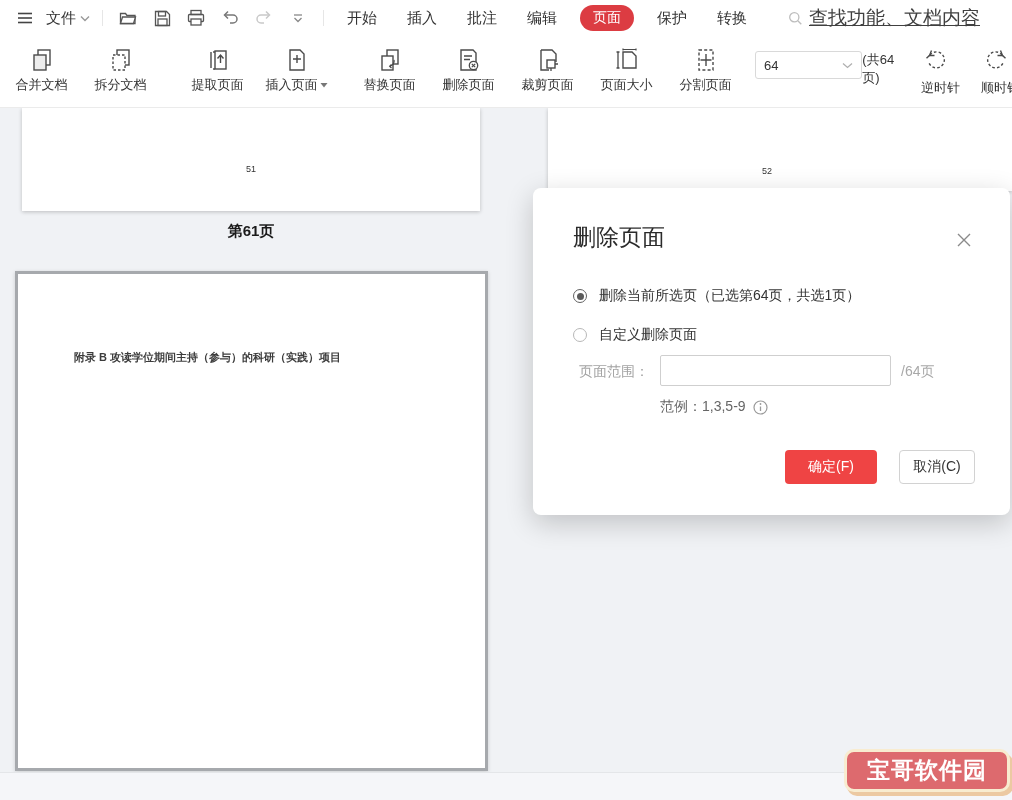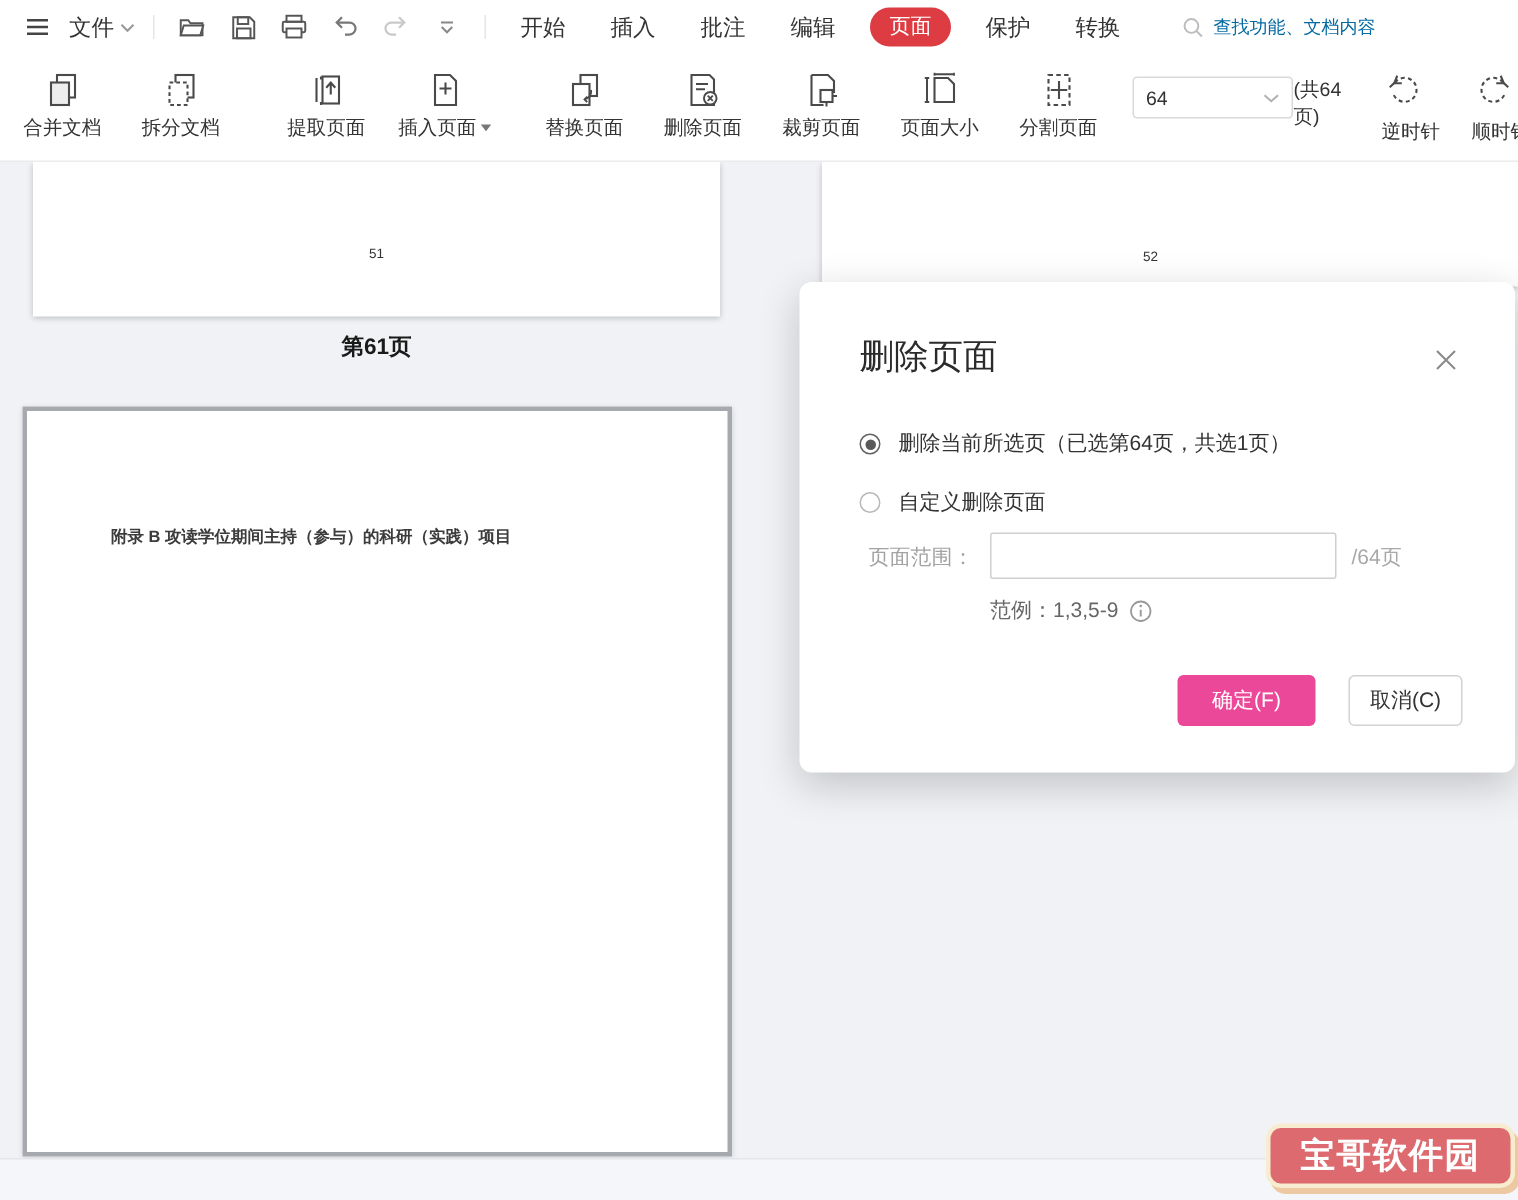--- a/index.html
+++ b/index.html
@@ -7,21 +7,21 @@
   body { font-family:"Liberation Sans","DejaVu Sans",sans-serif; background:#fff; }
   #app { position:relative; width:1012px; height:800px; overflow:hidden; background:#fff; }
 
   
   .menubar { display:flex; align-items:center; height:36px; background:#fff; padding:0 8px; font-size:15px; color:#333; }
   .mb-icon { display:flex; align-items:center; justify-content:center; width:24px; height:24px; margin:0 5px; cursor:pointer; }
   .mb-file { display:flex; align-items:center; gap:4px; margin:0 4px; cursor:pointer; }
   .mb-divider { width:1px; height:16px; background:#e6e6e6; margin:0 8px; }
   .menu-item { margin:0 15px; cursor:pointer; white-space:nowrap; }
   .menu-item.active { background:#dc3c42; color:#fff; border-radius:14px; padding:4px 13px; margin:0 8px; font-size:14px; }
-  .searchbox { display:flex; align-items:center; gap:6px; margin-left:26px; color:#0369a1; font-size:12px; cursor:text; }
+  .searchbox { display:flex; align-items:center; gap:6px; margin-left:26px; color:#404040; font-size:19px; cursor:text;text-decoration:underline; }
 
   
   .toolbar { display:flex; align-items:flex-start; height:72px; padding:7px 2px 0 2px; background:#fff; border-bottom:1px solid #ebebeb; }
   .tb-btn { display:flex; flex-direction:column; align-items:center; width:79px; cursor:pointer; flex:0 0 auto; }
   .tb-icon { height:33px; display:flex; align-items:center; justify-content:center; }
   .tb-label { font-size:13px; color:#333; white-space:nowrap; display:flex; align-items:center; gap:2px; }
   .tb-gap { width:18px; flex:0 0 auto; }
   .pagesel { display:flex; flex-direction:row; align-items:center; width:148px; flex:0 0 auto; margin-left:10px; }
   .pagesel-box { display:flex; align-items:center; justify-content:space-between; width:126px; height:28px; border:1px solid #d9d9d9; border-radius:3px; padding:0 8px; font-size:13px; color:#333; cursor:pointer; background:#fff; }
   .pagesel-total { margin-top:8px; font-size:13px; color:#333; }
@@ -50,21 +50,21 @@
   .radio-row.r1 { top:99px; }
   .radio-row.r2 { top:138px; }
   .radio { width:14px; height:14px; border-radius:50%; border:1px solid #626262; display:flex; align-items:center; justify-content:center; flex:0 0 auto; }
   .radio.sel::after { content:""; width:7px; height:7px; border-radius:50%; background:#5a5a5a; }
   .radio.unsel { border-color:#b8b8b8; }
   .range-label { position:absolute; left:46px; top:175px; font-size:14px; color:#a3a3a3; }
   .range-input { position:absolute; left:127px; top:167px; width:231px; height:31px; border:1px solid #cfcfcf; border-radius:2px; background:#fff; font-size:14px; padding:0 8px; color:#333; outline:none; }
   .range-suffix { position:absolute; left:368px; top:175px; font-size:14px; color:#a8a8a8; }
   .example-row { position:absolute; left:127px; top:210px; display:flex; align-items:center; gap:7px; font-size:14px; color:#666; }
   .dlg-btn { position:absolute; top:262px; height:34px; border-radius:4px; font-size:14px; display:flex; align-items:center; justify-content:center; cursor:pointer; font-family:inherit; }
-  .btn-ok { right:133px; width:92px; background:#ec4899; color:#fff; border:none; }
+  .btn-ok { right:133px; width:92px; background:#ef4444; color:#fff; border:none; }
   .btn-cancel { right:35px; width:76px; background:#fff; color:#333; border:1px solid #d2d2d2; }
 
   
   .watermark { position:absolute; right:2px; bottom:8px; z-index:20; background:#dd6a6e; border:3px solid #f8ecd0; border-radius:10px; box-shadow:3px 4px 0 #ecc9a2; padding:3px 20px; color:#fff; font-size:23px; font-weight:bold; letter-spacing:1px; white-space:nowrap; }
 
   svg { display:block; }
 </style>
 </head>
 <body>
 

